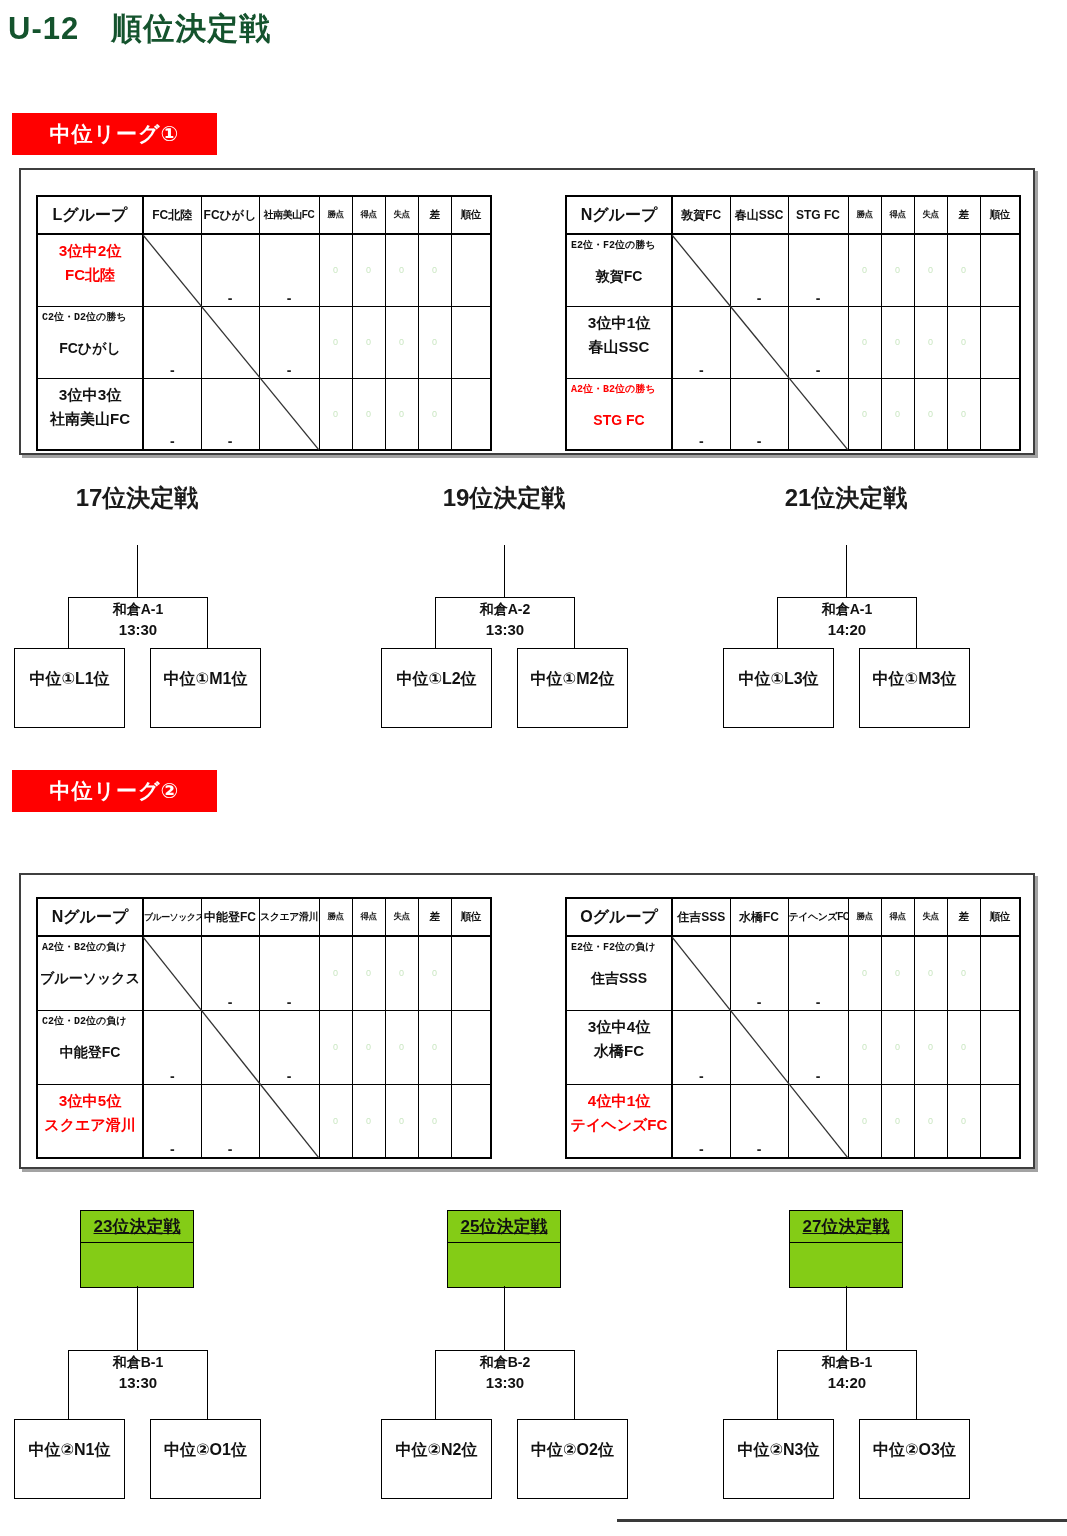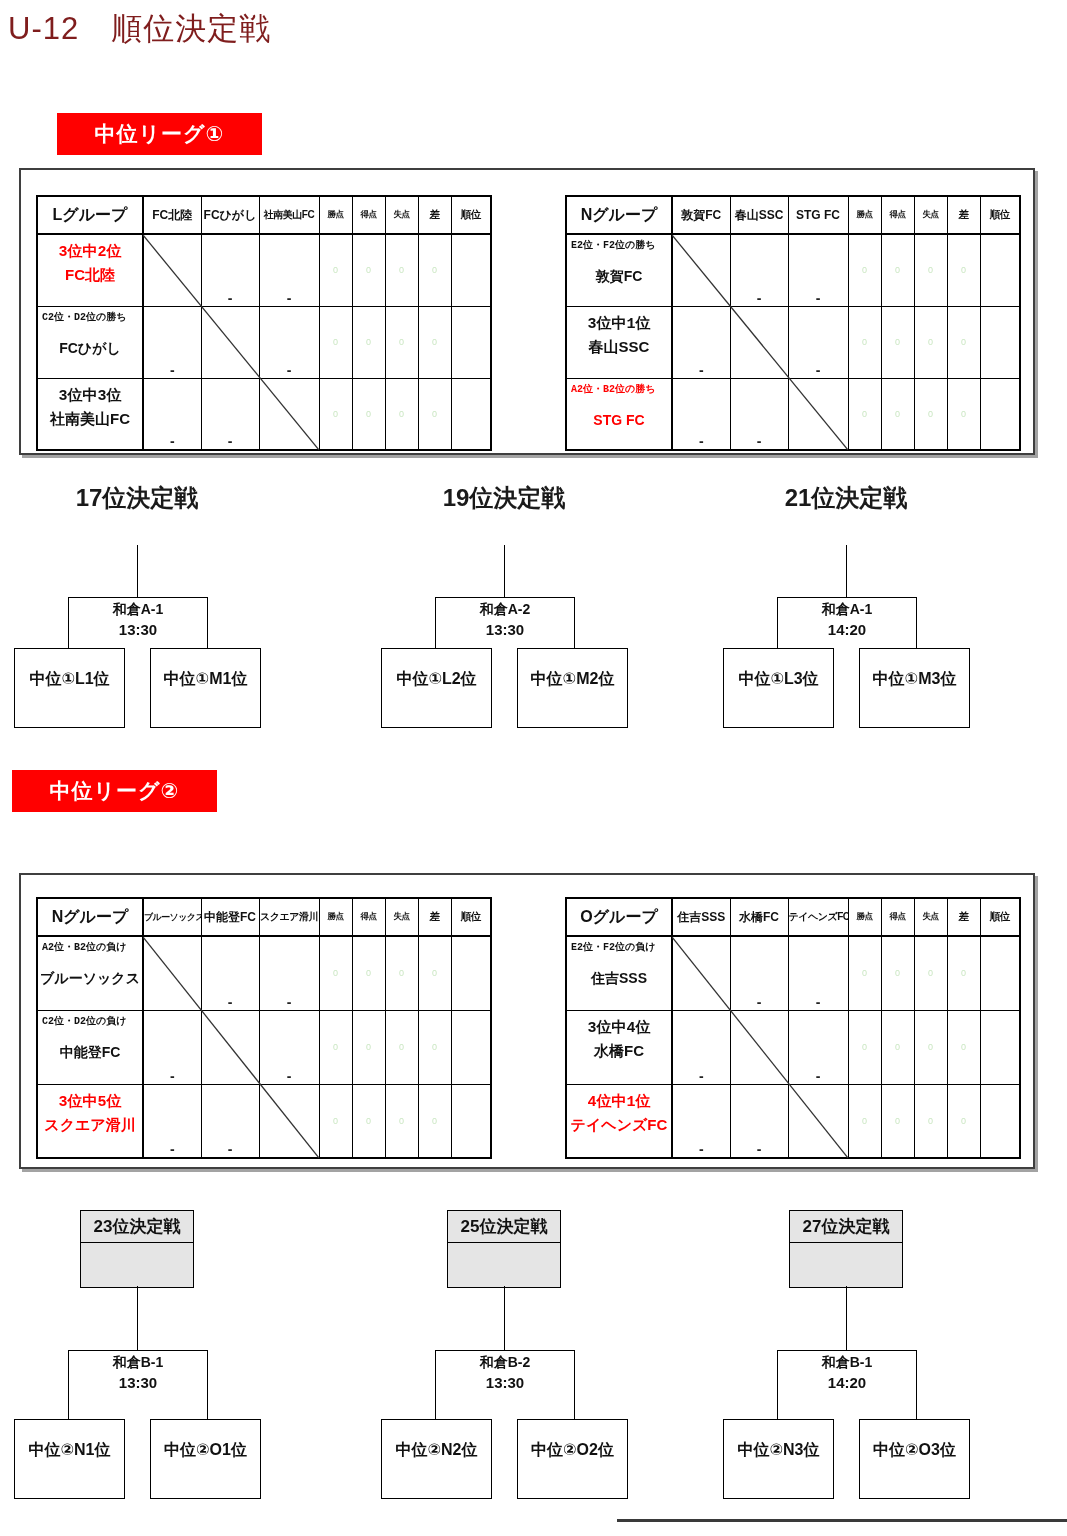--- a/index.html
+++ b/index.html
@@ -1,18 +1,18 @@
 <!DOCTYPE html>
 <html><head>
 <meta charset="utf-8">
 <style>
   html,body{margin:0;padding:0;background:#fff;}
   .page{position:relative;width:1067px;height:1536px;background:#fff;overflow:hidden;
         font-family:"Liberation Sans","DejaVu Sans",sans-serif;color:#111;}
-  .page-title{position:absolute;left:8px;top:8px;font-size:31px;font-weight:normal;color:#7f1d1d;letter-spacing:1px;}
+  .page-title{position:absolute;left:8px;top:8px;font-size:31px;font-weight:bold;color:#14532d;letter-spacing:1px;}
   .banner{position:absolute;width:205px;height:42px;background:#ff0000;color:#fff;font-weight:bold;
           font-size:21px;display:flex;align-items:center;justify-content:center;letter-spacing:1px;}
   .outer{position:absolute;border:2px solid #3f3f3f;background:#fff;box-shadow:3px 3px 0 #a3a3a3;}
   .tw{position:absolute;}
   table.lg{border-collapse:collapse;table-layout:fixed;width:454px;background:#fff;}
   table.lg{border:2px solid #000;}
   table.lg th,table.lg td{border:1.5px solid #000;padding:0;overflow:hidden;}
   tr.head{height:38px;}
   tr.head th{border-bottom:2.5px solid #000;}
   .sec1t tr.r{height:72px;}
@@ -37,33 +37,33 @@
   .sec1w .diag{height:215px;}
   .sec2w .diag{height:221px;}
   .diag svg{display:block;width:100%;height:100%;}
   .btitle{position:absolute;width:200px;text-align:center;font-size:24px;font-weight:bold;color:#1a1a1a;}
   .stem{position:absolute;width:0;border-left:1.5px solid #000;}
   .conn{position:absolute;border:1.5px solid #000;border-bottom:none;text-align:center;background:transparent;}
   .conn .venue{font-size:14px;font-weight:bold;margin-top:3px;}
   .conn .time{font-size:15px;font-weight:bold;margin-top:2px;}
   .tbox{position:absolute;width:109px;height:58px;border:1.5px solid #000;text-align:center;
         font-size:16px;font-weight:bold;padding-top:20px;background:#fff;}
-  .tb2{position:absolute;width:112px;height:76px;border:1.5px solid #000;background:#e5e5e5;}
+  .tb2{position:absolute;width:112px;height:76px;border:1.5px solid #000;background:#84cc16;text-decoration:underline;}
   .tb2 .tt{height:31px;border-bottom:1.5px solid #000;text-align:center;font-weight:bold;font-size:17px;line-height:31px;}
   .tb2 .te{height:44px;}
   .bottom-line{position:absolute;background:#3a3a3a;}
 </style>
 </head>
 <body>
 
 <div class="page">
 
   <div class="page-title">U-12　順位決定戦</div>
 
-  <div class="banner" style="left:12px;top:113px;margin-left:45px;">中位リーグ①</div>
+  <div class="banner" style="left:12px;top:113px;">中位リーグ①</div>
 
   <div class="outer" style="left:19px;top:168px;width:1012px;height:283px;"></div>
 
   <div class="tw sec1w" style="left:36px;top:195px;">
     <table class="lg sec1t">
       <colgroup>
           <col style="width:106px">
           <col style="width:58px">
           <col style="width:58px">
           <col style="width:60px">

